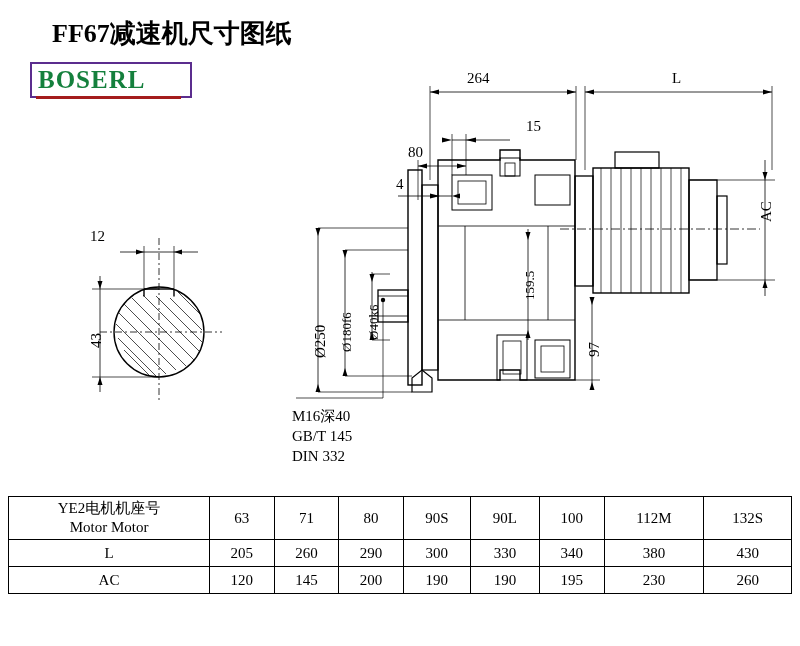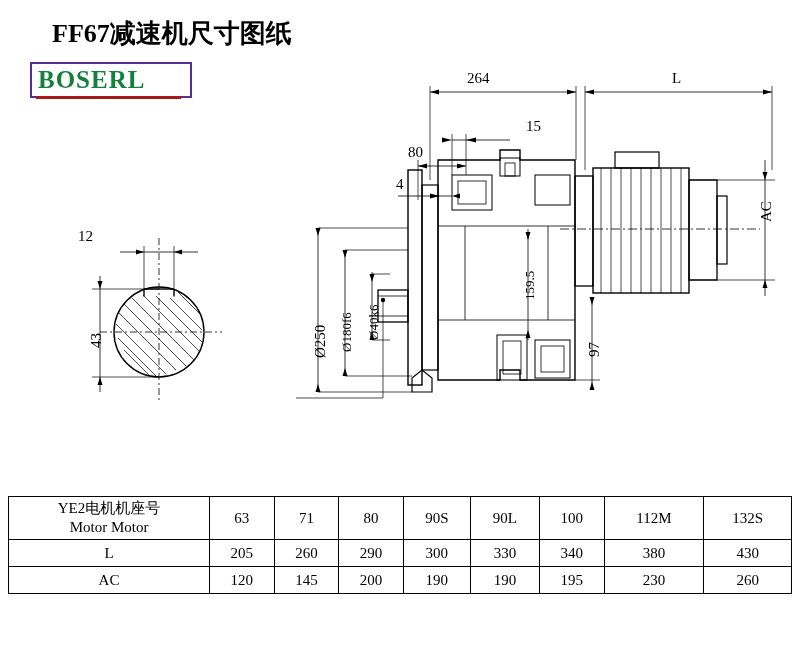--- a/index.html
+++ b/index.html
@@ -273,38 +273,43 @@
       <line x1="372" y1="274" x2="390" y2="274" stroke-width="0.7"></line>
       <line x1="372" y1="340" x2="390" y2="340" stroke-width="0.7"></line>
 
       <line x1="383" y1="300" x2="383" y2="398" stroke-width="0.7"></line>
       <line x1="383" y1="398" x2="296" y2="398" stroke-width="0.7"></line>
       <circle cx="383" cy="300" r="2.2" fill="#000" stroke="none"></circle>
 
     </g>
   </svg>
 
-  <div class="dimlabel" style="left:78px; top:228px;">12</div>
+  <div class="dimlabel" style="left:90px; top:228px;">12</div>
   <div class="dimlabel vert" style="left:88px; top:348px;">43</div>
 
   <div class="dimlabel" style="left:467px; top:70px;">264</div>
   <div class="dimlabel" style="left:672px; top:70px;">L</div>
 
   <div class="dimlabel" style="left:502px; top:118px;margin-left:24px;">15</div>
   <div class="dimlabel" style="left:408px; top:144px;">80</div>
   <div class="dimlabel" style="left:396px; top:176px;">4</div>
 
   <div class="dimlabel vert" style="left:312px; top:358px;">Ø250</div>
   <div class="dimlabel vert small" style="left:339px; top:352px;">Ø180f6</div>
   <div class="dimlabel vert small" style="left:366px; top:340px;">Ø40k6</div>
 
   <div class="dimlabel vert" style="left:758px; top:222px;">AC</div>
   <div class="dimlabel vert small" style="left:522px; top:300px;">159.5</div>
   <div class="dimlabel vert" style="left:586px; top:357px;">97</div>
 
+  <div class="notes">
+    <div>M16深40</div>
+    <div>GB/T 145</div>
+    <div>DIN 332</div>
+  </div>
 
   <table class="spec">
     <tbody>
       <tr>
         <td class="rowhead">
           <span class="cn-head">YE2电机机座号</span>
           <span class="cn-head">Motor Motor</span>
         </td>
         <td>63</td>
         <td>71</td>

